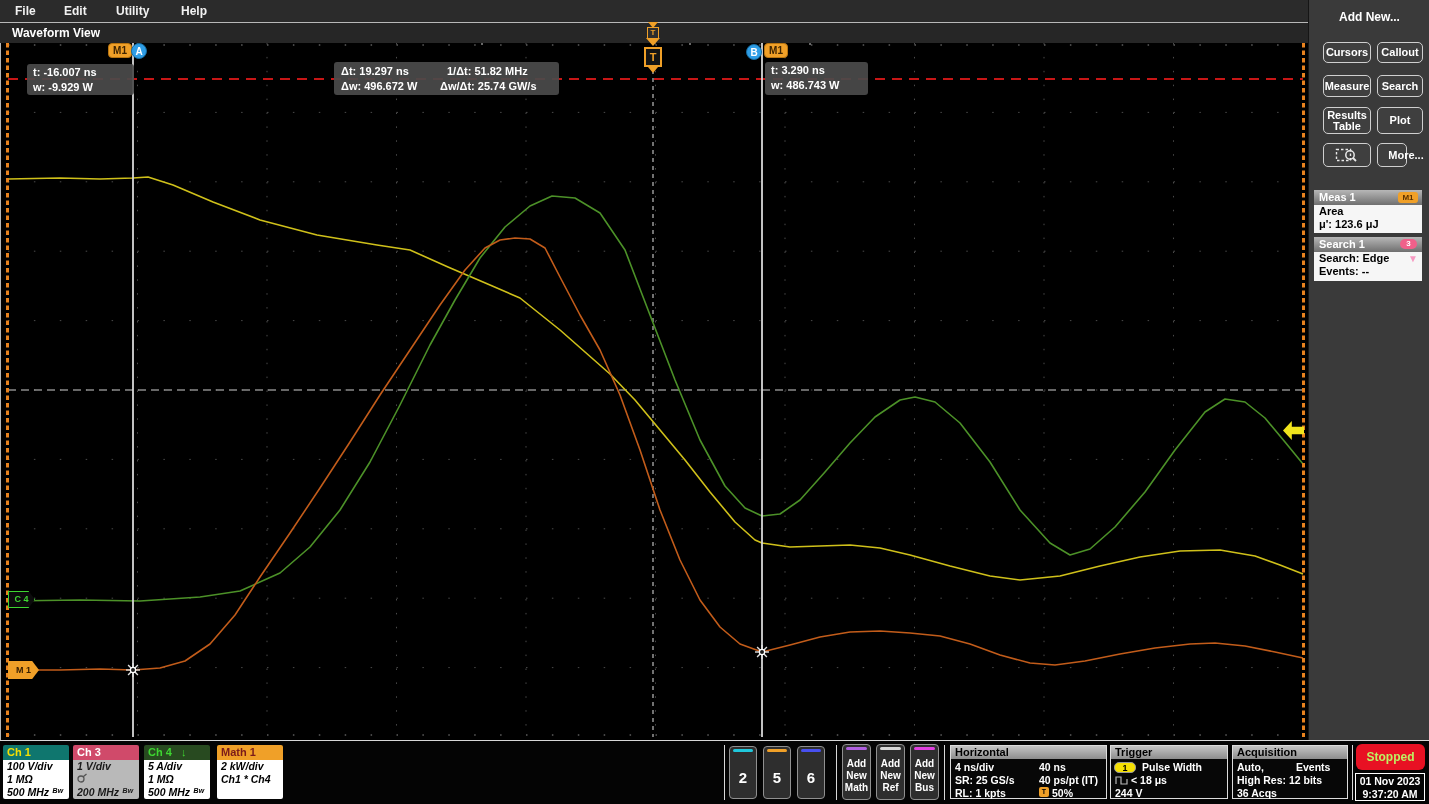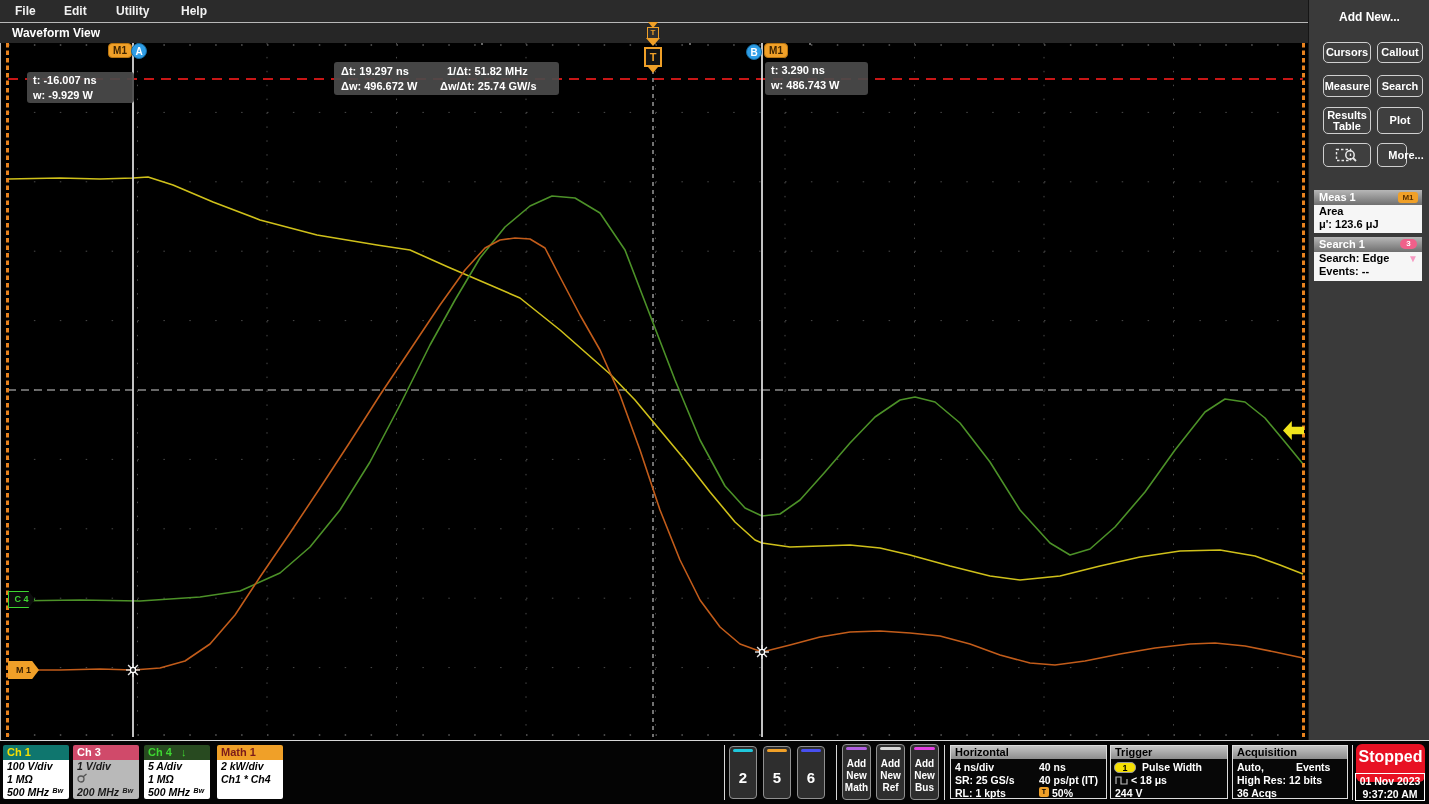--- a/index.html
+++ b/index.html
@@ -35,21 +35,21 @@
   .num-btn{top:746px;width:28px;height:53px;background:#2e2e2e;border:1px solid #909090;border-radius:4px;box-sizing:border-box;cursor:pointer;}
   .num-stripe{position:absolute;left:3px;right:3px;top:2px;height:3px;border-radius:2px;}
   .num-label{position:absolute;left:0;right:0;top:22px;text-align:center;color:#fff;font-weight:bold;font-size:15px;}
   .addnew-btn{top:744px;width:29px;height:56px;background:#2e2e2e;border:1px solid #909090;border-radius:4px;box-sizing:border-box;cursor:pointer;}
   .addnew-label{position:absolute;left:0;right:0;top:13px;text-align:center;color:#fff;font-weight:bold;font-size:10px;line-height:12px;}
   .info-panel{top:745px;height:54px;background:#070707;border:1px solid #dcdcdc;box-sizing:border-box;}
   .info-head{height:13px;background:linear-gradient(#c4c4c4,#8d8d8d);color:#000;font-weight:bold;font-size:11px;line-height:13px;padding-left:4px;}
   .info-row{position:absolute;color:#fff;font-weight:bold;font-size:10.5px;line-height:13px;white-space:nowrap;}
   .vdiv{position:absolute;width:1px;background:#d8d8d8;top:745px;height:55px;}
 
-  #stopped-btn{left:1356px;top:744px;width:69px;height:38px;background:#e81123;border-radius:6px;color:#ffffff;font-weight:bold;font-size:16px;text-align:center;line-height:26px;cursor:pointer;}
+  #stopped-btn{left:1356px;top:744px;width:69px;height:26px;background:#e81123;border-radius:6px;color:#bef264;font-weight:bold;font-size:12px;text-align:center;line-height:26px;cursor:pointer;}
   #datetime{left:1355px;top:773px;width:70px;height:28px;border:1px solid #fff;box-sizing:border-box;color:#fff;font-weight:bold;font-size:10.5px;text-align:center;line-height:13px;padding-top:1px;}
 
   svg{display:block;}
 </style>
 </head>
 <body>
 
 <div id="app">
 
   <svg id="wave-svg" class="abs" style="left:0;top:0;" width="1429" height="804" viewBox="0 0 1429 804">
@@ -114,21 +114,21 @@
   <span class="abs" id="view-title">Waveform View</span>
 
   <div class="abs" style="left:648px;top:22px;width:0;height:0;border-left:5px solid transparent;border-right:5px solid transparent;border-top:6px solid #f0a028;"></div>
   <div class="abs" style="left:647px;top:27px;width:12px;height:12px;border:1.5px solid #f0a028;background:#2e2e2e;box-sizing:border-box;color:#f0a028;font-weight:bold;font-size:8px;text-align:center;line-height:9px;">T</div>
 
   <div class="abs badge-m1" style="left:108px;top:43px;">M1</div>
   <div class="abs badge-circle" style="left:131px;top:43px;">A</div>
   <div class="abs badge-circle" style="left:746px;top:44px;">B</div>
   <div class="abs badge-m1" style="left:764px;top:43px;">M1</div>
 
-  <div class="abs readout" style="left:27px;top:64px;width:107px;height:31px;margin-top:8px;">
+  <div class="abs readout" style="left:27px;top:64px;width:107px;height:31px;">
     <div>t: -16.007 ns</div>
     <div>w: -9.929 W</div>
   </div>
   <div class="abs readout" style="left:334px;top:62px;width:225px;height:33px;">
     <span class="abs" style="left:7px;top:2px;">Δt: 19.297 ns</span>
     <span class="abs" style="left:113px;top:2px;">1/Δt: 51.82 MHz</span>
     <span class="abs" style="left:7px;top:17px;">Δw: 496.672 W</span>
     <span class="abs" style="left:106px;top:17px;">Δw/Δt: 25.74 GW/s</span>
   </div>
   <div class="abs readout" style="left:765px;top:62px;width:103px;height:33px;">

